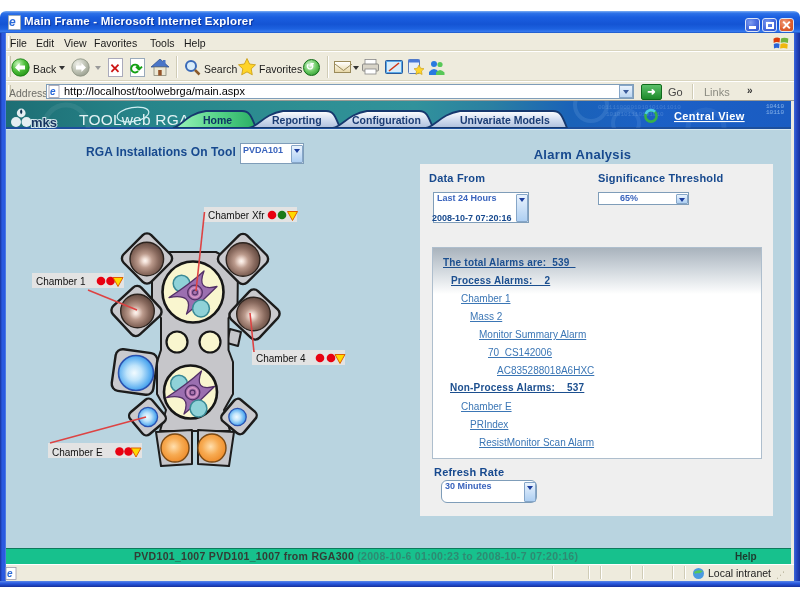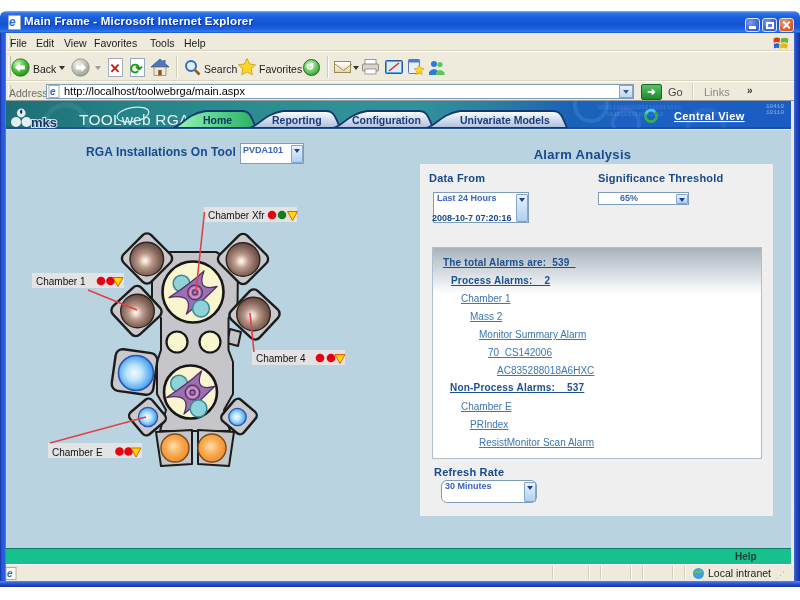--- a/index.html
+++ b/index.html
@@ -426,20 +426,21 @@
   <div class="al all abs" style="left:497px; top:365px;">AC835288018A6HXC</div>
   <div class="al alb abs" style="left:450px; top:382px;">Non-Process Alarms:&nbsp;&nbsp;&nbsp; 537</div>
   <div class="al all abs" style="left:461px; top:401px;">Chamber E</div>
   <div class="al all abs" style="left:470px; top:419px;">PRIndex</div>
   <div class="al all abs" style="left:479px; top:437px;">ResistMonitor Scan Alarm</div>
 
   <div class="plabel abs" style="left:434px; top:466px;">Refresh Rate</div>
   <div class="xpsel abs" style="left:441px; top:480px; width:96px; height:23px; line-height:11px; padding-left:3px;border-radius:6px;">30 Minutes<span class="selbtn"></span></div>
 
   <div id="greenbar" class="abs"></div>
+  <div class="abs" style="left:134px; top:550px; font-size:10.5px; font-weight:bold; letter-spacing:0.3px; color:#333c35;">PVD101_1007 PVD101_1007 from RGA300 <span style="color:#2e8a72;">(2008-10-6 01:00:23 to 2008-10-7 07:20:16)</span></div>
   <div class="abs" style="left:735px; top:551px; font-size:10px; font-weight:bold; color:#1d3b2f;">Help</div>
 
   <div id="statusbar" class="abs"></div>
   <div class="abs" style="left:5px; top:566px; width:13px; height:13px;"><svg width="13" height="13" viewBox="0 0 13 13">
         <rect x="1" y="0.5" width="10" height="12" fill="#fff" stroke="#99a" stroke-width="0.8"></rect>
         <text x="2" y="10" font-size="10" font-weight="bold" font-style="italic" fill="#2a6ad8" font-family="Liberation Sans">e</text>
       </svg></div>
   <div class="statsep abs" style="left:552px;"></div>
   <div class="statsep abs" style="left:588px;"></div>
   <div class="statsep abs" style="left:600px;"></div>

